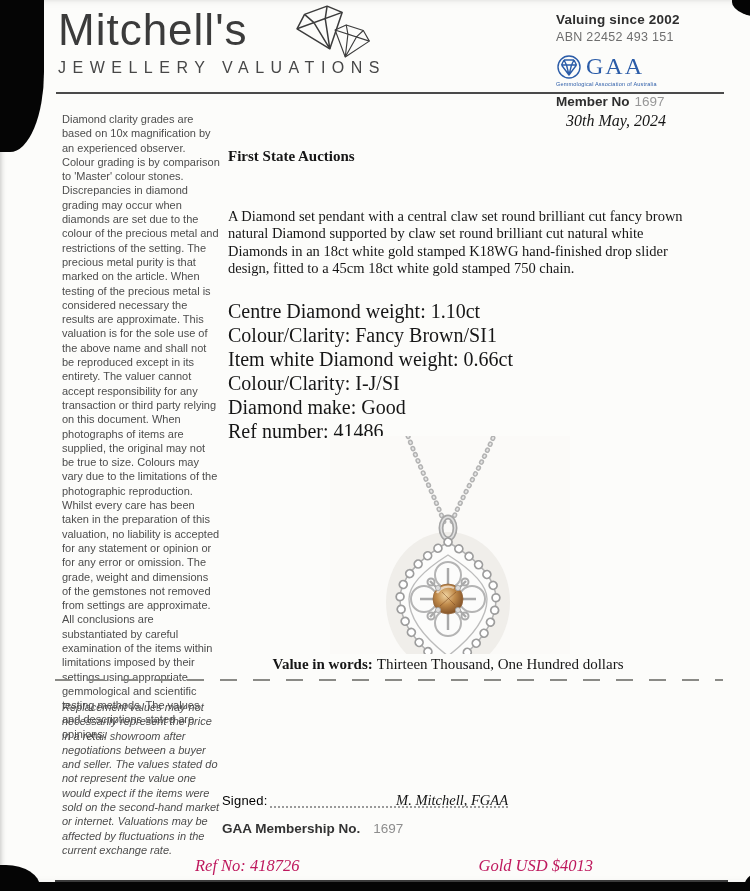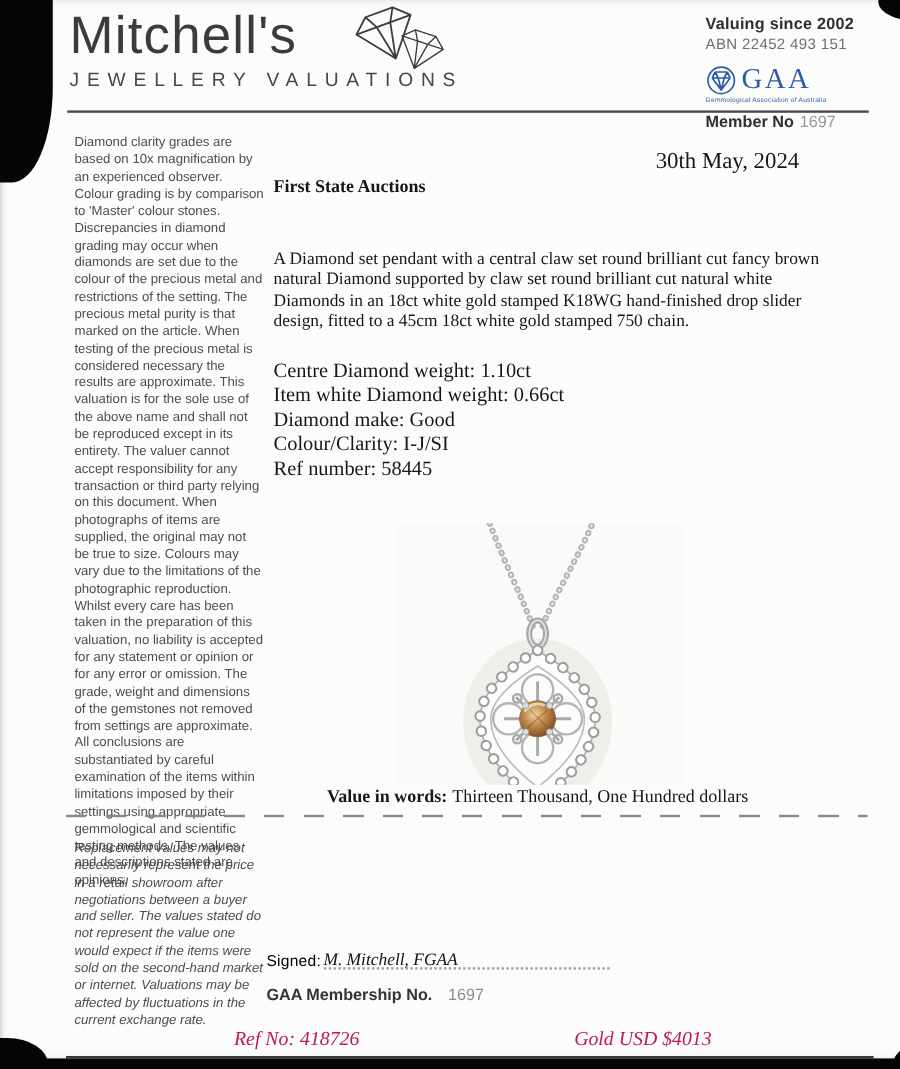--- a/index.html
+++ b/index.html
@@ -15,56 +15,56 @@
   .edge.trc{top:0;right:0;width:46px;height:18px;border-bottom-left-radius:36px 16px;}
   .edge.bot{bottom:0;left:0;right:0;height:9px;}
   .edge.blc{bottom:0;left:0;width:40px;height:26px;border-top-right-radius:34px 22px;}
   .edge.brc{bottom:0;right:0;width:34px;height:22px;border-top-left-radius:28px 18px;}
 
   
   .brand{position:absolute;left:58px;top:8px;color:#3b3b3b;}
   .brand-name{font-size:44px;letter-spacing:1px;line-height:1;}
   .brand-tag{font-size:16px;letter-spacing:6.5px;color:#474747;margin-top:7px;}
   .brand-diamonds{position:absolute;left:293px;top:4px;}
-  .hdr-right{position:absolute;left:588px;top:12px;width:145px;}
+  .hdr-right{position:absolute;left:556px;top:12px;width:145px;}
   .valuing{font-size:13.5px;font-weight:bold;color:#2e2e2e;letter-spacing:.2px;}
   .abn{font-size:12.5px;color:#6e6e6e;margin-top:3px;letter-spacing:.3px;}
   .gaa-row{display:flex;align-items:center;margin-top:9px;}
   .gaa-acronym{font-family:"Liberation Serif",serif;font-size:24px;color:#2b5ca8;letter-spacing:2px;margin-left:4px;}
   .gaa-full{font-size:5.5px;color:#2b5ca8;margin-top:1px;letter-spacing:.2px;}
   .member{font-size:13.5px;color:#2e2e2e;font-weight:bold;margin-top:7px;}
   .member .num{font-weight:normal;color:#979797;margin-left:5px;}
   .hdr-rule{position:absolute;left:56px;right:54px;top:92px;height:2px;background:#4a4a4a;}
 
   
   .side{position:absolute;left:62px;width:158px;font-size:11px;line-height:1.3;color:#4d4d4d;}
   .side.top{top:112px;}
   .side.bottom{top:700px;width:160px;font-style:italic;}
 
   .dash-rule{position:absolute;left:55px;right:55px;top:679px;height:2px;
              background:repeating-linear-gradient(90deg,#8a8a86 0 17px,transparent 17px 33px);}
 
   
   .serif{font-family:"Liberation Serif",serif;color:#161616;}
-  .date{position:absolute;top:112px;right:112px;font-size:19px;margin-top:12px;}
+  .date{position:absolute;top:112px;right:112px;font-size:16px;font-style:italic;}
   .client{position:absolute;left:228px;top:148px;font-size:15px;font-weight:bold;}
   .desc{position:absolute;left:228px;top:208px;width:462px;font-size:14.5px;line-height:1.2;}
-  .details{position:absolute;left:228px;top:299px;font-size:17px;line-height:1.2;}
+  .details{position:absolute;left:228px;top:299px;font-size:20px;line-height:1.2;}
   .item-row{position:absolute;left:228px;top:407px;width:460px;font-size:15px;}
   .amount{position:absolute;left:284px;top:0;}
   .value-words{position:absolute;left:228px;top:656px;width:440px;text-align:center;font-size:15px;}
   .value-words b{margin-right:4px;}
 
   .photo{position:absolute;left:330px;top:436px;width:240px;height:218px;}
 
   
   .statement{position:absolute;left:222px;top:695px;width:262px;font-size:12px;line-height:1.32;color:#565656;}
   .sign-row{position:absolute;left:222px;top:788px;width:286px;display:flex;align-items:flex-end;}
   .sign-label{font-size:13px;color:#000000;letter-spacing:.2px;}
-  .sign-line{flex:1;border-bottom:2px dotted #9a9a9a;text-align:left;margin-left:2px;}
+  .sign-line{flex:1;border-bottom:2px dotted #9a9a9a;text-align:right;margin-left:2px;}
   .signature{font-family:"Liberation Serif",serif;font-style:italic;font-size:14.5px;color:#141414;
              display:inline-block;transform:translateY(3px);}
   .membership{position:absolute;left:222px;top:821px;font-size:13.5px;font-weight:bold;color:#333;}
   .membership .num{font-weight:normal;color:#8d8d8d;margin-left:13px;}
 
   
   .footer-row{position:absolute;left:195px;top:856px;font-size:16.5px;font-style:italic;
               font-family:"Liberation Serif",serif;color:#be185d;display:flex;}
   .footer-row .f2{margin-left:36px;margin-top:28px;}
   .footer-row .f3{margin-left:20px;}
@@ -115,24 +115,25 @@
     <div class="side top">Diamond clarity grades are based on 10x magnification by an experienced observer. Colour grading is by comparison to 'Master' colour stones. Discrepancies in diamond grading may occur when diamonds are set due to the colour of the precious metal and restrictions of the setting. The precious metal purity is that marked on the article. When testing of the precious metal is considered necessary the results are approximate. This valuation is for the sole use of the above name and shall not be reproduced except in its entirety. The valuer cannot accept responsibility for any transaction or third party relying on this document. When photographs of items are supplied, the original may not be true to size. Colours may vary due to the limitations of the photographic reproduction. Whilst every care has been taken in the preparation of this valuation, no liability is accepted for any statement or opinion or for any error or omission. The grade, weight and dimensions of the gemstones not removed from settings are approximate. All conclusions are substantiated by careful examination of the items within limitations imposed by their settings using appropriate gemmological and scientific testing methods. The values and descriptions stated are opinions.</div>
     <div class="dash-rule"></div>
     <div class="side bottom">Replacement values may not necessarily represent the price in a retail showroom after negotiations between a buyer and seller. The values stated do not represent the value one would expect if the items were sold on the second-hand market or internet. Valuations may be affected by fluctuations in the current exchange rate.</div>
 
     <div class="serif date">30th May, 2024</div>
     <div class="serif client">First State Auctions</div>
     <div class="serif desc">A Diamond set pendant with a central claw set round brilliant cut fancy brown natural Diamond supported by claw set round brilliant cut natural white Diamonds in an 18ct white gold stamped K18WG hand-finished drop slider design, fitted to a 45cm 18ct white gold stamped 750 chain.</div>
 
     <div class="serif details">
       <div>Centre Diamond weight: 1.10ct</div>
+      <div>Colour/Clarity: Fancy Brown/SI1</div>
       <div>Item white Diamond weight: 0.66ct</div>
+      <div>Colour/Clarity: I-J/SI</div>
       <div>Diamond make: Good</div>
-      <div>Colour/Clarity: I-J/SI</div>
-      <div>Ref number: 58445</div>
+      <div>Ref number: 41486</div>
     </div>
 
 
     <svg class="photo" viewBox="0 0 240 218">
       <defs>
         <radialGradient id="stone" cx="42%" cy="38%" r="70%">
           <stop offset="0%" stop-color="#f0d3a0"></stop>
           <stop offset="45%" stop-color="#c08a4a"></stop>
           <stop offset="100%" stop-color="#74451f"></stop>
         </radialGradient>

